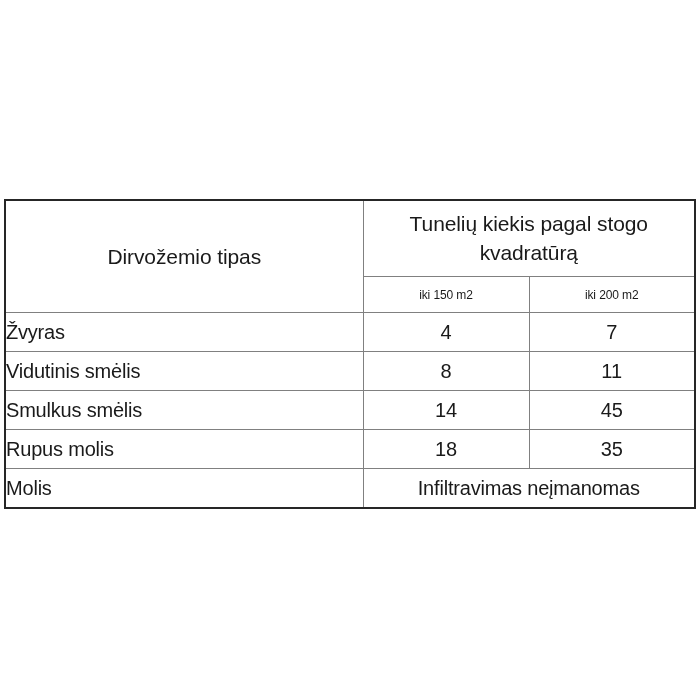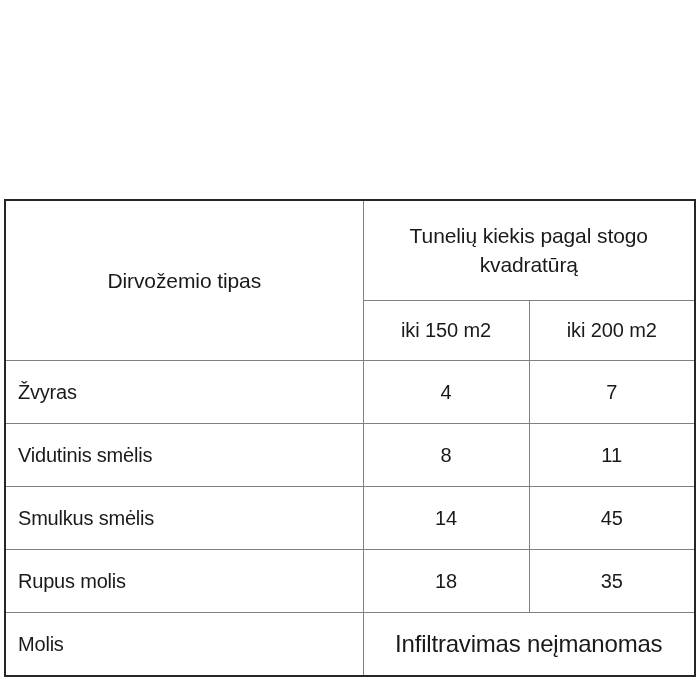--- a/index.html
+++ b/index.html
@@ -35,21 +35,21 @@
     background: #ffffff;
   }
 
   table.soil-table col.c-type  { width: 358px; }
   table.soil-table col.c-150   { width: 166px; }
   table.soil-table col.c-300   { width: 166px; }
 
   table.soil-table td,
   table.soil-table th {
     border: 1px solid #808080;
-    padding: 12px;
+    padding: 0;
     vertical-align: middle;
     font-weight: normal;
     color: #1a1a1a;
   }
 
   
   table.soil-table {
     border: 2px solid #262626;
   }
 
@@ -68,21 +68,21 @@
     font-size: 21px;
     font-weight: bold;
     line-height: 1.35;
     padding: 0 8px;
     letter-spacing: -0.1px;
   }
 
   th.hdr-sub {
     height: 35px;
     text-align: center;
-    font-size: 20px;
+    font-size: 12px;
     font-weight: bold;
     letter-spacing: -0.1px;
   }
 
   td.row-label {
     height: 38px;
     text-align: left;
     padding-left: 7px;
     font-size: 20px;
     letter-spacing: -0.2px;
@@ -92,21 +92,21 @@
 
   td.num {
     height: 38px;
     text-align: center;
     font-size: 20px;
   }
 
   td.note {
     height: 38px;
     text-align: center;
-    font-size: 24px;
+    font-size: 20px;
     letter-spacing: -0.2px;
   }
 </style>
 </head>
 <body>
 
 <div id="page-root">
 
   <div class="table-wrap">
     <table class="soil-table">

